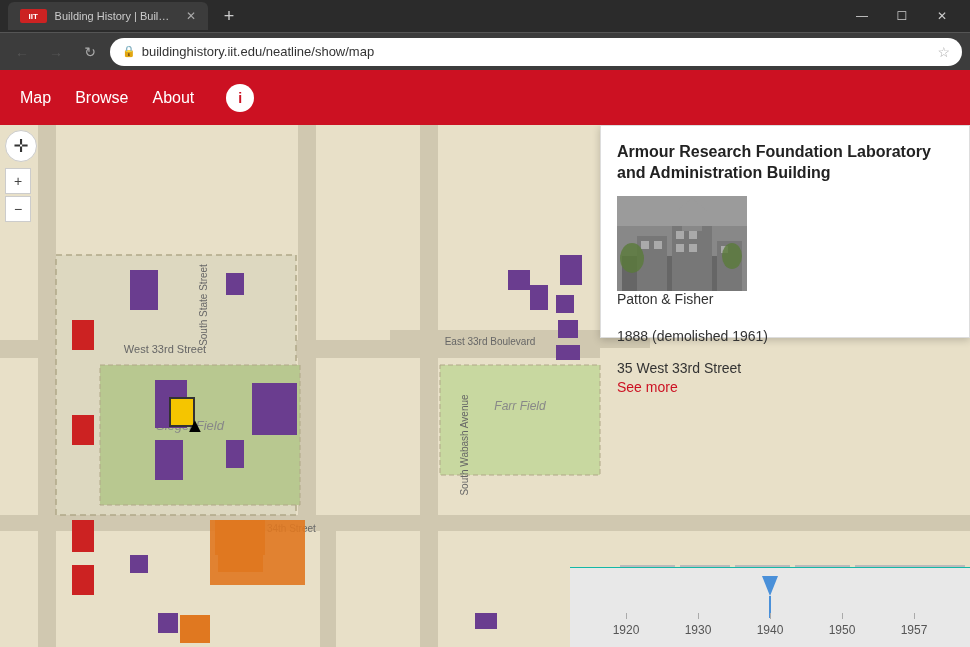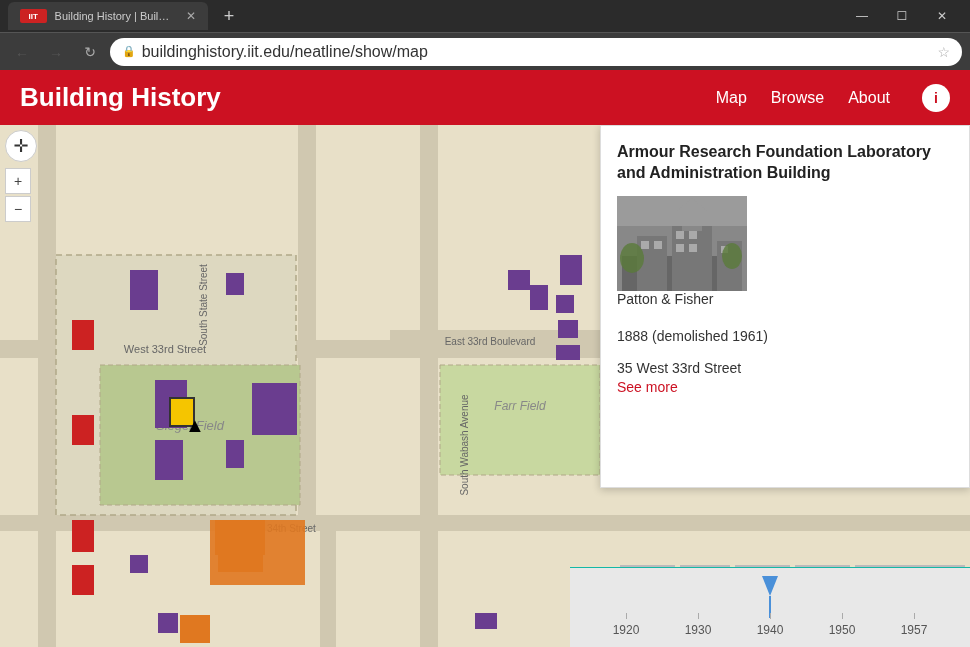--- a/index.html
+++ b/index.html
@@ -15,42 +15,42 @@
     .tab-close { color: #aaa; font-size: 12px; cursor: pointer; margin-left: 4px; }
     .new-tab-btn { width: 26px; height: 26px; border-radius: 50%; background: transparent; display: flex; align-items: center; justify-content: center; color: #ccc; font-size: 18px; cursor: pointer; }
     
     .win-ctrl-bar { display: flex; gap: 0; margin-left: auto; }
     .win-ctrl-btn { width: 40px; height: 32px; display: flex; align-items: center; justify-content: center; color: #ccc; font-size: 12px; cursor: pointer; }
 
     .browser-toolbar { height: 38px; background: #3c3c3c; display: flex; align-items: center; padding: 0 8px; gap: 6px; border-top: 1px solid #555; }
     .nav-btn { width: 28px; height: 28px; border-radius: 50%; display: flex; align-items: center; justify-content: center; color: #aaa; font-size: 14px; cursor: pointer; }
     .nav-btn.disabled { color: #555; cursor: default; }
     .address-bar { flex: 1; height: 28px; background: #fff; border-radius: 14px; display: flex; align-items: center; padding: 0 12px; gap: 6px; }
-    .address-text { font-size: 16px; color: #333; flex: 1; }
+    .address-text { font-size: 13px; color: #333; flex: 1; }
     .lock-icon { color: #555; font-size: 11px; }
     .star-icon { color: #aaa; font-size: 14px; }
 
     
     .app-container { width: 970px; height: 577px; position: relative; overflow: hidden; }
 
     
     .app-header { height: 55px; background: #cc1122; display: flex; align-items: center; padding: 0 20px; position: relative; z-index: 100; }
     .app-title { color: white; font-size: 26px; font-weight: bold; flex: 1; }
     .header-nav { display: flex; gap: 24px; align-items: center; }
     .header-nav-item { color: white; font-size: 16px; cursor: pointer; text-decoration: none; }
     .header-info-btn { width: 28px; height: 28px; border-radius: 50%; background: white; display: flex; align-items: center; justify-content: center; color: #cc1122; font-size: 14px; font-weight: bold; cursor: pointer; margin-left: 8px; }
 
     
     .map-container { position: absolute; top: 55px; left: 0; right: 0; bottom: 0; background: #e8e0c8; overflow: hidden; }
 
     
     .map-svg { position: absolute; top: 0; left: 0; width: 100%; height: 100%; }
 
     
-    .building-popup { position: absolute; top: 0; right: 0; width: 370px; height: 363px; background: white; border: 1px solid #ddd; padding: 16px; box-shadow: 0 2px 8px rgba(0,0,0,0.2); z-index: 200; }
+    .building-popup { position: absolute; top: 0; right: 0; width: 370px; height: 213px; background: white; border: 1px solid #ddd; padding: 16px; box-shadow: 0 2px 8px rgba(0,0,0,0.2); z-index: 200; }
     .popup-title { font-size: 16px; font-weight: bold; color: #222; line-height: 1.3; margin-bottom: 12px; }
     
     .building-img { width: 130px; height: 95px; background: #bbb; position: relative; overflow: hidden; }
     .popup-architect { font-size: 14px; color: #333; margin-bottom: 21px; }
     .popup-year { font-size: 14px; color: #333; margin-bottom: 16px; }
     .popup-address { font-size: 14px; color: #333; margin-bottom: 2px; }
     .popup-see-more { font-size: 14px; color: #cc1122; cursor: pointer; text-decoration: none; }
 
     
     .map-controls { position: absolute; top: 10px; left: 8px; z-index: 150; display: flex; flex-direction: column; gap: 2px; }
@@ -87,21 +87,20 @@
       <span class="lock-icon">🔒</span>
       <span class="address-text">buildinghistory.iit.edu/neatline/show/map</span>
       <span class="star-icon">☆</span>
     </div>
   </div>
 </div>
 
 <div class="app-container">
 
   <div class="app-header">
-    <div class="app-title">Building History</div>
     <div class="header-nav">
       <a class="header-nav-item">Map</a>
       <a class="header-nav-item">Browse</a>
       <a class="header-nav-item">About</a>
       <div class="header-info-btn">i</div>
     </div>
   </div>
 
   <div class="map-container">
 

